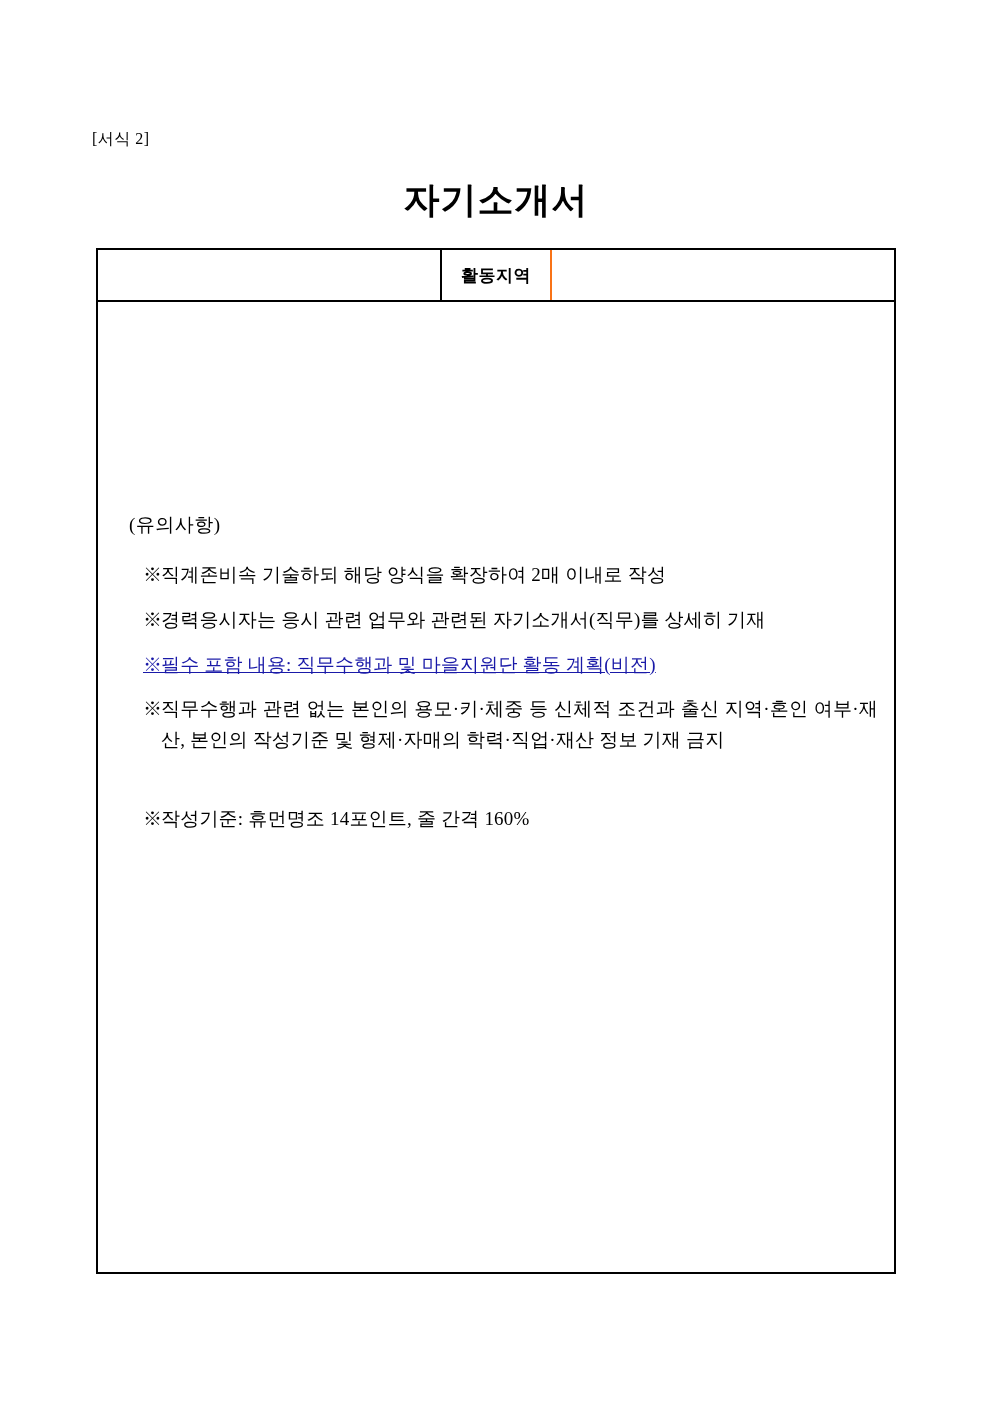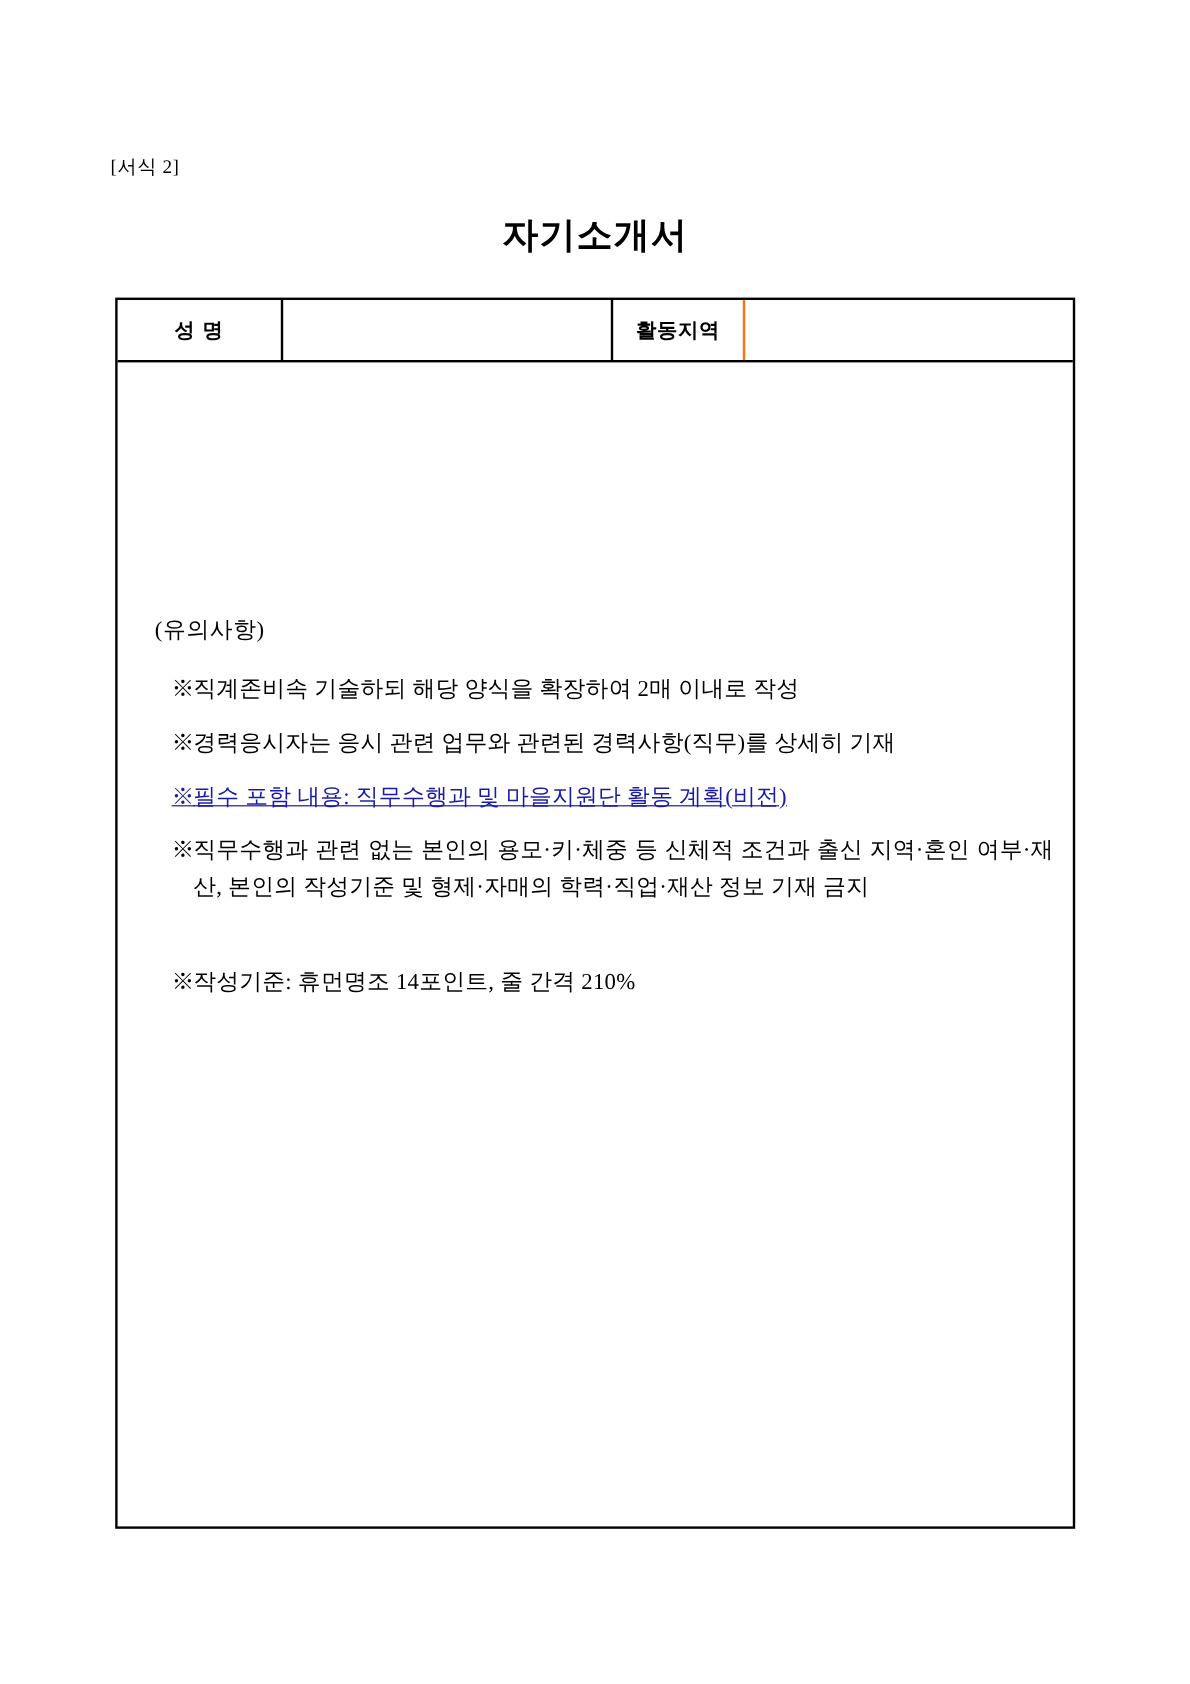--- a/index.html
+++ b/index.html
@@ -31,21 +31,21 @@
     letter-spacing: 0.5px;
     white-space: nowrap;
   }
   .doc-title {
     position: absolute;
     left: 0;
     right: 0;
     top: 176px;
     text-align: center;
     font-family: "Liberation Sans", sans-serif;
-    font-size: 30px;
+    font-size: 36px;
     font-weight: bold;
     letter-spacing: 1px;
   }
   .table-wrap {
     position: absolute;
     left: 96px;
     top: 248px;
     width: 800px;
     border: 2px solid #000000;
     box-sizing: border-box;
@@ -137,55 +137,54 @@
 
 <div class="page">
 
   <div class="form-tag">[서식 2]</div>
 
   <div class="doc-title">자기소개서</div>
 
   <div class="table-wrap">
 
     <div class="row-head">
-      <div class="cell cell-label">성 명</div>
       <div class="cell cell-value"></div>
       <div class="cell cell-label2">활동지역</div>
       <div class="cell cell-value last"></div>
     </div>
 
     <div class="body-cell">
       <div class="notes">
 
         <div class="notes-title">(유의사항)</div>
 
         <div class="note">
           <div class="mark">※</div>
           <div class="text">직계존비속 기술하되 해당 양식을 확장하여 2매 이내로 작성</div>
         </div>
 
         <div class="note">
           <div class="mark">※</div>
-          <div class="text">경력응시자는 응시 관련 업무와 관련된 경력사항(직무)를 상세히 기재</div>
+          <div class="text">경력응시자는 응시 관련 업무와 관련된 자기소개서(직무)를 상세히 기재</div>
         </div>
 
         <div class="note highlight">
           <div class="mark">※</div>
           <div class="text">필수 포함 내용: 직무수행과 및 마을지원단 활동 계획(비전)</div>
         </div>
 
         <div class="note indent-wrap">
           <div class="mark">※</div>
           <div class="text">직무수행과 관련 없는 본인의 용모·키·체중 등 신체적 조건과 출신 지역·혼인 여부·재산, 본인의 작성기준 및 형제·자매의 학력·직업·재산 정보 기재 금지</div>
         </div>
 
         <div class="note spacer"></div>
 
         <div class="note">
           <div class="mark">※</div>
-          <div class="text">작성기준: 휴먼명조 14포인트, 줄 간격 210%</div>
+          <div class="text">작성기준: 휴먼명조 14포인트, 줄 간격 160%</div>
         </div>
 
       </div>
     </div>
 
   </div>
 </div>
 
 </body></html>

